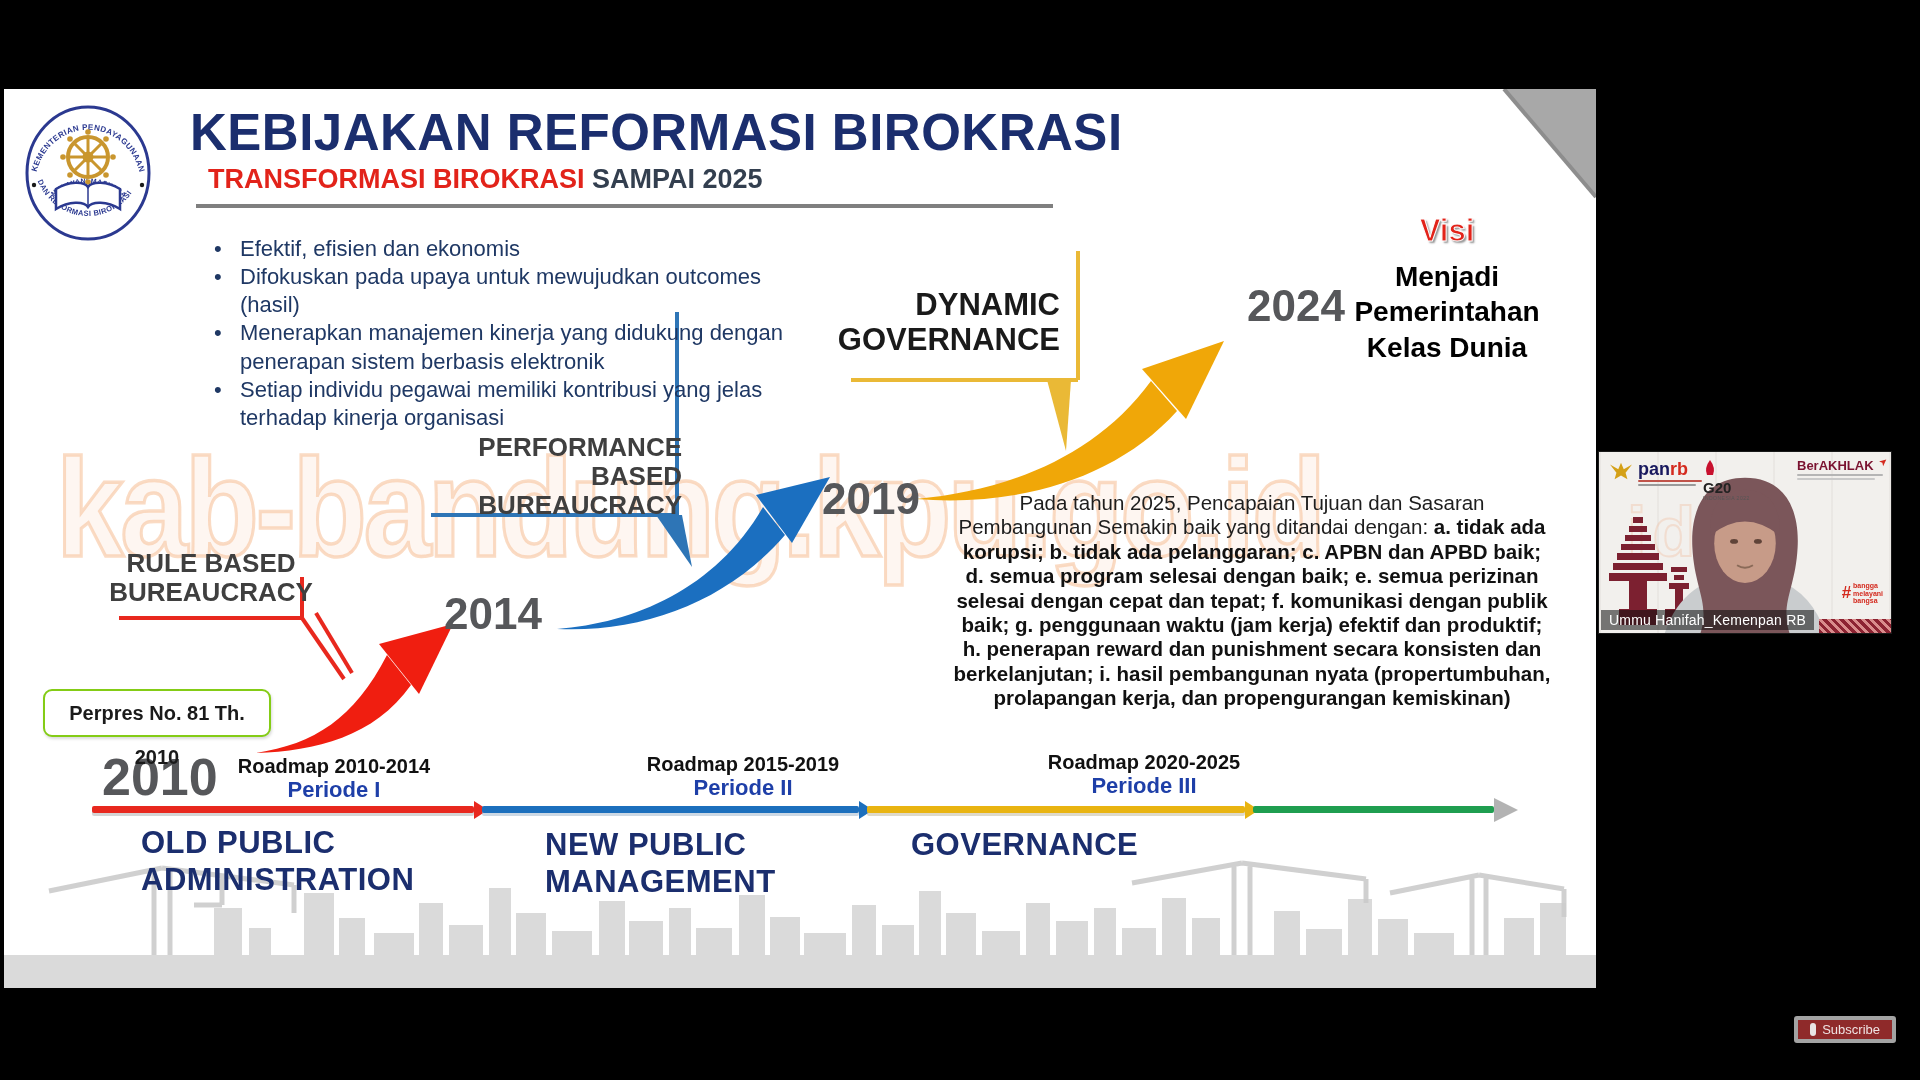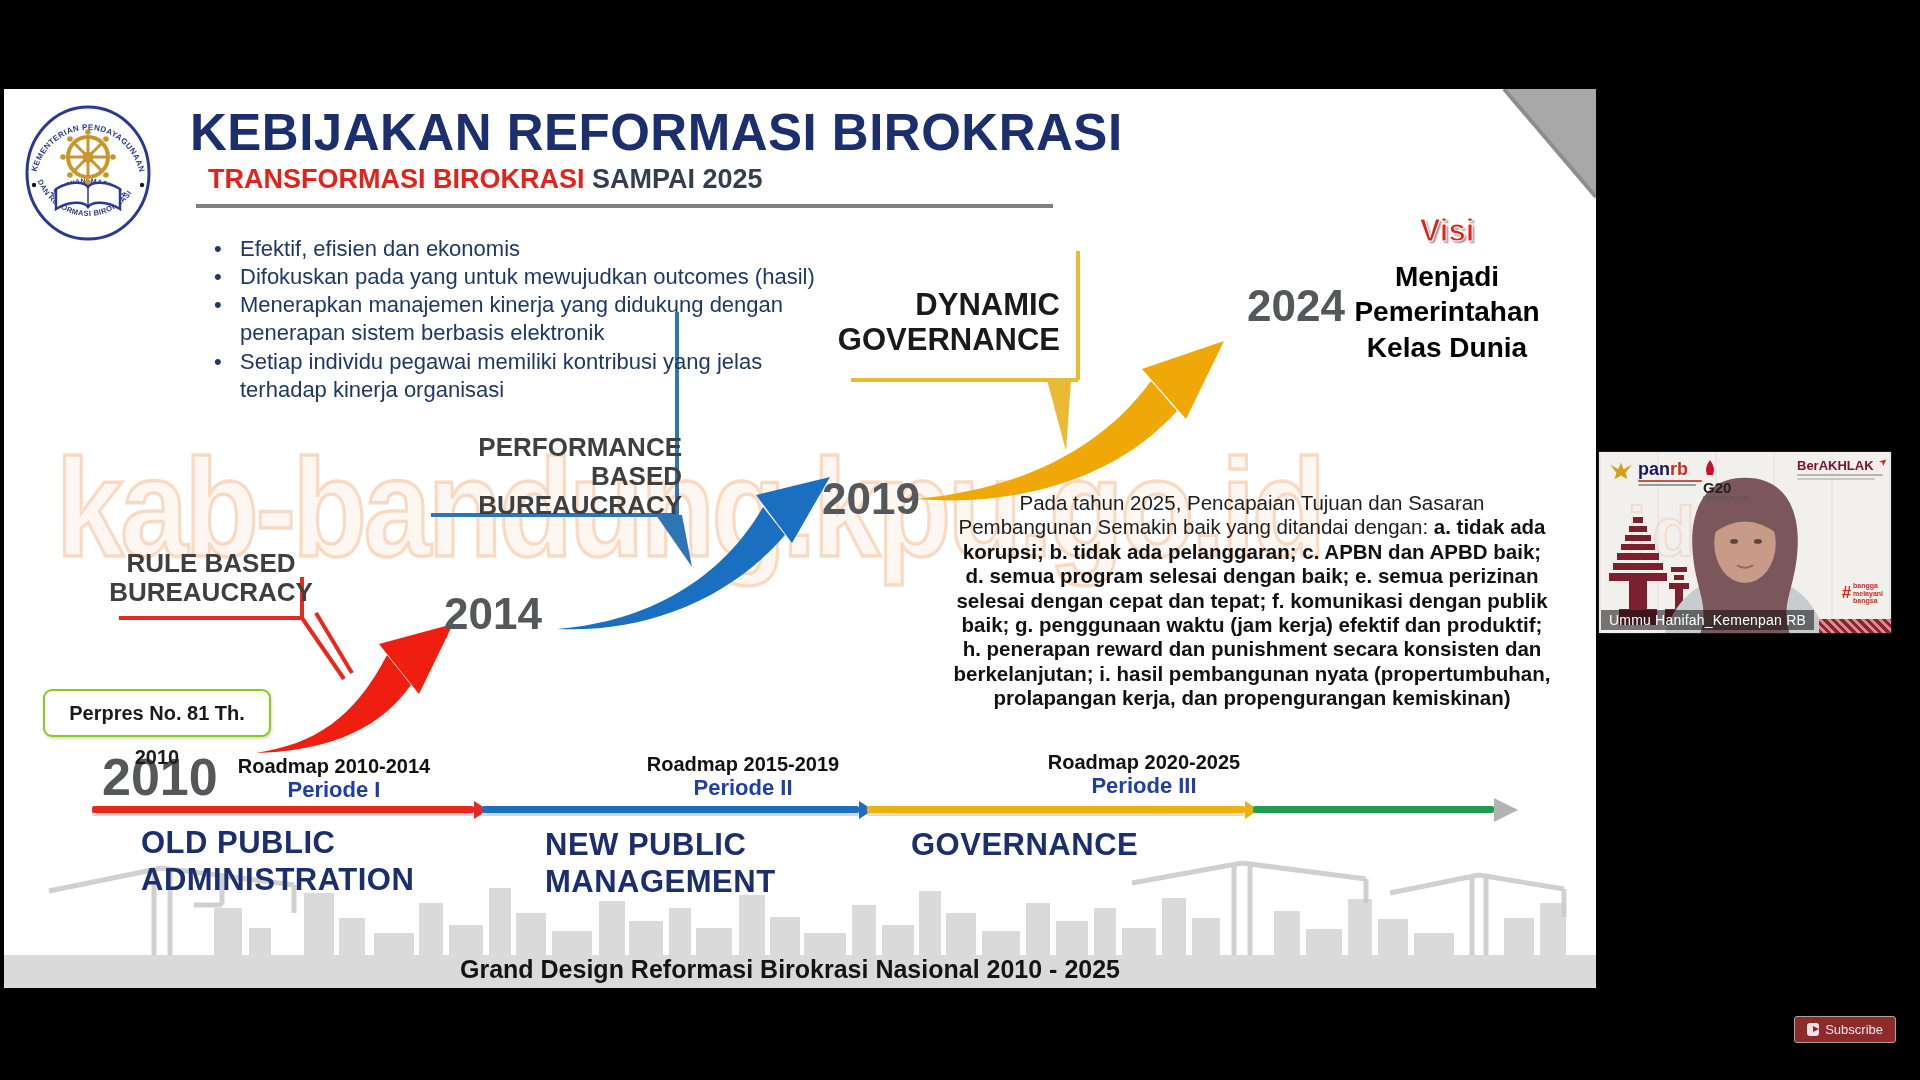--- a/index.html
+++ b/index.html
@@ -109,21 +109,21 @@
   .wc-bangga{position:absolute;right:8px;bottom:28px;display:flex;gap:2px;align-items:center}
   .wc-bangga .hash{color:#d42a1e;font-weight:bold;font-size:17px;font-style:italic}
   .wc-bangga .t{font-size:7px;font-weight:bold;color:#d42a1e;line-height:1.1}
   .wc-batik{position:absolute;right:0;bottom:0;width:72px;height:14px;
      background:repeating-linear-gradient(45deg,#8c2332 0 3px,#d98c8c 3px 6px)}
   .wc-name{position:absolute;left:2px;bottom:3px;background:rgba(15,15,15,.55);color:#fff;
      font-size:14px;padding:2px 8px;letter-spacing:.2px}
 
   
   .subscribe{position:absolute;left:1794px;top:1016px;width:102px;height:27px;background:#8f2a2a;
-     border:1px solid #a3a3a3;border-radius:3px;display:flex;align-items:center;gap:6px;
+     border:4px solid #a3a3a3;border-radius:3px;display:flex;align-items:center;gap:6px;
      padding:0 12px;cursor:pointer;filter:blur(.3px)}
   .subscribe .yt{width:18px;height:13px;background:#e9e4e4;border-radius:3px;position:relative}
   .subscribe .yt::after{content:"";position:absolute;left:6px;top:3px;width:0;height:0;
      border-top:3.5px solid transparent;border-bottom:3.5px solid transparent;border-left:6px solid #8f2a2a}
   .subscribe .st{font-size:13px;color:#efe2e2}
 </style>
 </head>
 <body>
 
 <div class="stage">
@@ -181,21 +181,21 @@
     </div>
     <div class="abs divider"></div>
 
     <div class="abs bullets">
       <div class="bullet-row">
           <span class="dot">•</span>
           <span>Efektif, efisien dan ekonomis</span>
         </div>
       <div class="bullet-row">
           <span class="dot">•</span>
-          <span>Difokuskan pada yang untuk mewujudkan outcomes (hasil)</span>
+          <span>Difokuskan pada upaya untuk mewujudkan outcomes (hasil)</span>
         </div>
       <div class="bullet-row">
           <span class="dot">•</span>
           <span>Menerapkan manajemen kinerja yang didukung dengan penerapan sistem berbasis elektronik</span>
         </div>
       <div class="bullet-row">
           <span class="dot">•</span>
           <span>Setiap individu pegawai memiliki kontribusi yang jelas terhadap kinerja organisasi</span>
         </div>
     </div>
@@ -321,21 +321,20 @@
           <rect x="1500" y="85" width="30" height="70"></rect>
         <rect x="1536" y="70" width="26" height="85"></rect>
       </g>
       <g stroke="#cbcbcb" stroke-width="5" fill="none" opacity="0.9">
         <path d="M150 122 V35 M166 122 V35 M158 35 L45 58 M158 35 L290 52 M290 52 V80 M218 44 V72 M218 72 H190"></path>
         <path d="M1230 122 V30 M1246 122 V30 M1238 30 L1128 50 M1238 30 L1362 46 M1362 46 V70"></path>
         <path d="M1468 122 V42 M1482 122 V42 M1475 42 L1386 60 M1475 42 L1560 56 M1560 56 V84"></path>
       </g>
     </svg>
 
-    <div class="abs footer">Grand Design Reformasi Birokrasi Nasional 2010 - 2025</div>
 
     <svg class="abs fold" viewBox="0 0 1592 899">
       <polygon points="1500,0 1592,0 1592,108" fill="#a8a8a8"></polygon>
       <line x1="1500" y1="0" x2="1592" y2="108" stroke="#8d8d8d" stroke-width="4"></line>
     </svg>
   </div>
 
   <div class="webcam">
     <div class="wc-panels"></div>
     <div class="wc-wm">id</div>

